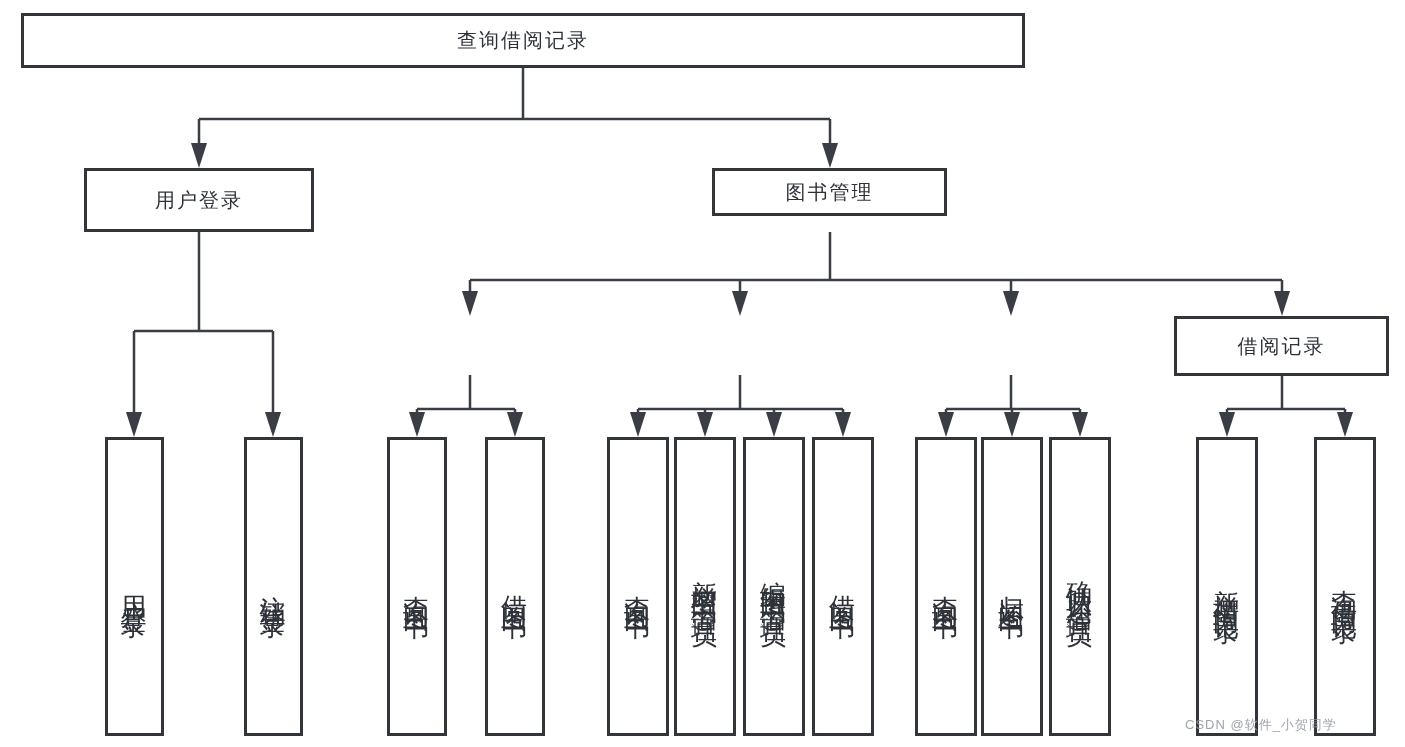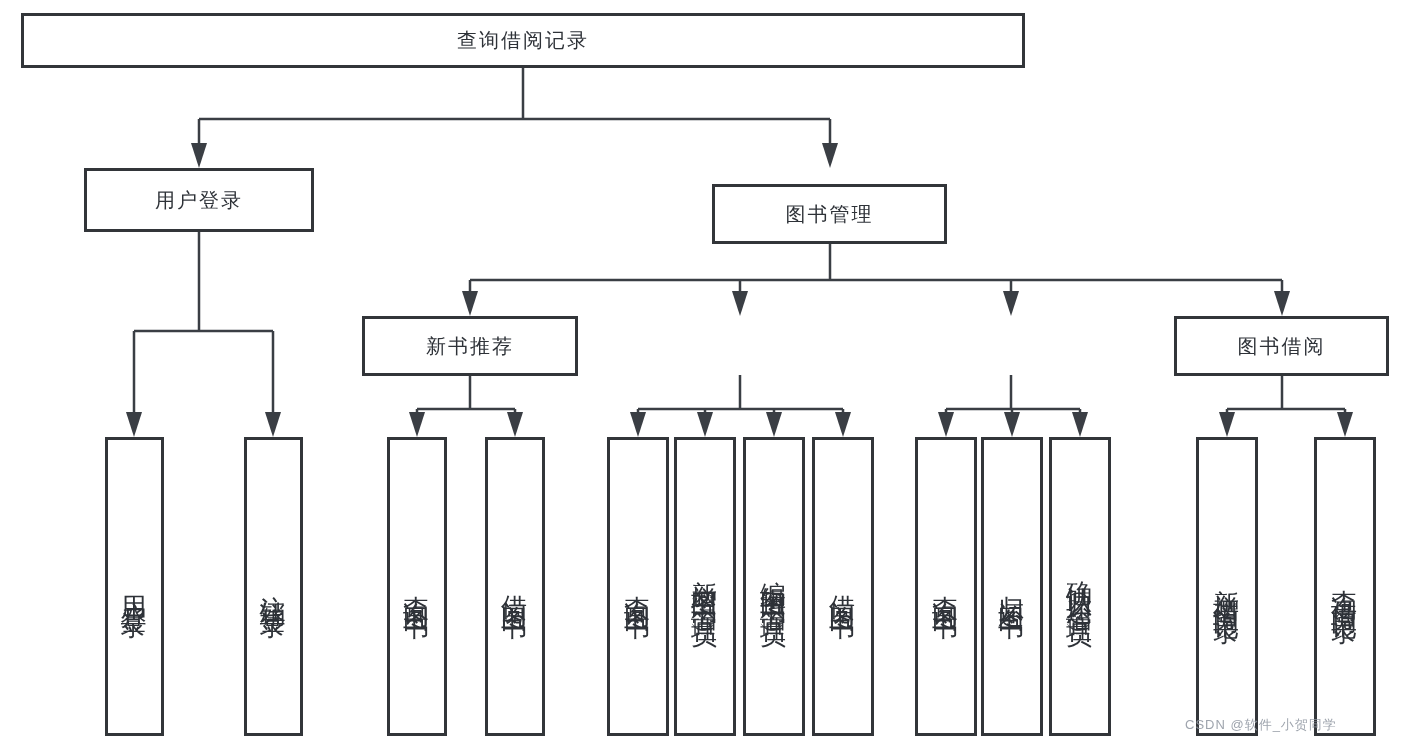--- a/index.html
+++ b/index.html
@@ -60,24 +60,23 @@
       <polygon points="1012,437 1004,412 1020,412"></polygon>
       <polygon points="1080,437 1072,412 1088,412"></polygon>
       <polygon points="1227,437 1219,412 1235,412"></polygon>
       <polygon points="1345,437 1337,412 1353,412"></polygon>
     </g>
   </svg>
 
   <div class="box h" style="left:21px;top:13px;width:1004px;height:55px">查询借阅记录</div>
 
   <div class="box h" style="left:84px;top:168px;width:230px;height:64px">用户登录</div>
-  <div class="box h" style="left:712px;top:184px;width:235px;height:60px">图书管理</div>
+  <div class="box h" style="left:712px;top:168px;width:235px;height:48px">图书管理</div>
 
-  <div class="box h" style="left:362px;top:316px;width:216px;height:60px">新书推荐</div>
-  <div class="box h" style="left:1174px;top:316px;width:215px;height:60px">图书借阅</div>
+  <div class="box h" style="left:1174px;top:316px;width:215px;height:60px">借阅记录</div>
 
   <div class="box v" style="left:105px;top:437px;width:59px;height:299px">用户登录</div>
   <div class="box v" style="left:244px;top:437px;width:59px;height:299px">注销登录</div>
 
   <div class="box v" style="left:387px;top:437px;width:60px;height:299px">查询图书</div>
   <div class="box v" style="left:485px;top:437px;width:60px;height:299px">借阅图书</div>
 
   <div class="box v" style="left:607px;top:437px;width:62px;height:299px">查询图书</div>
   <div class="box v" style="left:674px;top:437px;width:62px;height:299px">新增图书（管理员）</div>
   <div class="box v" style="left:743px;top:437px;width:62px;height:299px">编辑图书（管理员）</div>

